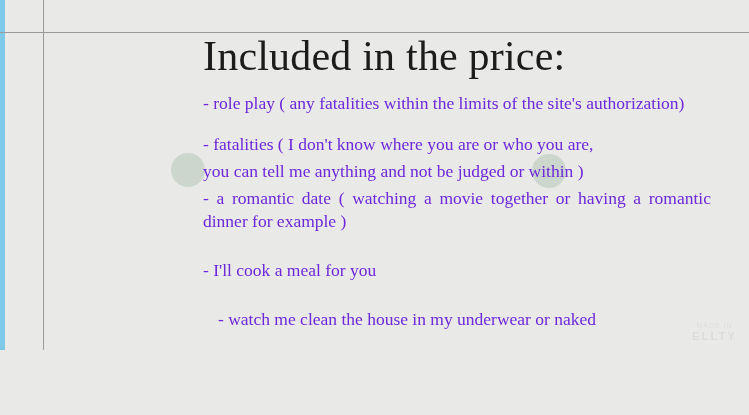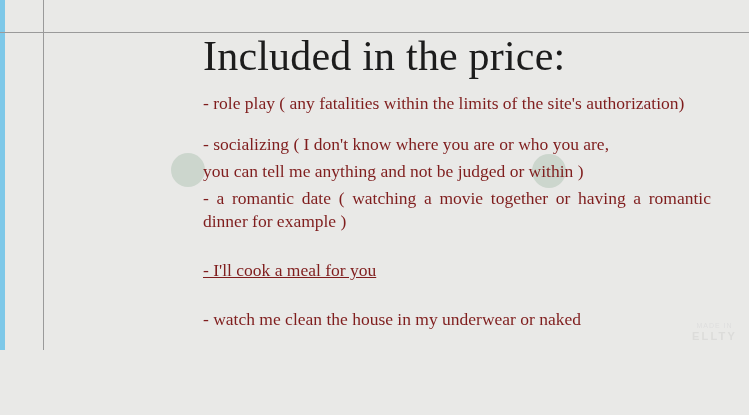--- a/index.html
+++ b/index.html
@@ -81,37 +81,37 @@
     letter-spacing: 0.2px;
     line-height: 1.05;
     margin: 0 0 14px 0;
     white-space: nowrap;
   }
 
   .body-block {
     font-family: "Liberation Serif", "DejaVu Serif", serif;
     font-size: 17.5px;
     line-height: 23px;
-    color: #7f1d1d;
+    color: #6d28d9;
     margin: 0;
   }
 
   .para-justified {
     text-align: justify;
     text-align-last: left;
     margin: 0 0 18px 0;
   }
 
   .para-plain {
     text-align: left;
-    margin: 0;
+    margin: 15px;
   }
 
   .para-gap-sm { margin: 0 0 4px 0; }
-  .para-gap-md { margin: 0 0 26px 0; text-decoration: underline; }
+  .para-gap-md { margin: 0 0 26px 0; }
   .para-gap-lg { margin: 0 0 26px 0; }
 
   
   .watermark {
     position: absolute;
     right: 12px;
     bottom: 8px;
     text-align: center;
     user-select: none;
     pointer-events: none;
@@ -145,21 +145,21 @@
   <div class="deco-circle left"></div>
   <div class="deco-circle right"></div>
 
   <div class="slide-content">
 
     <h1 class="slide-title">Included in the price:</h1>
 
     <p class="body-block para-justified">- role play ( any fatalities within the limits of the site's authorization)</p>
 
 
-    <p class="body-block para-plain para-gap-sm">- socializing ( I don't know where you are or who you are,</p>
+    <p class="body-block para-plain para-gap-sm">- fatalities ( I don't know where you are or who you are,</p>
 
     <p class="body-block para-plain para-gap-sm">you can tell me anything and not be judged or within )</p>
 
     <p class="body-block para-justified para-gap-lg">- a romantic date ( watching a movie together or having a romantic dinner for example )</p>
 
     <p class="body-block para-plain para-gap-md">- I'll cook a meal for you</p>
 
     <p class="body-block para-plain">- watch me clean the house in my underwear or naked</p>
 
   </div>

